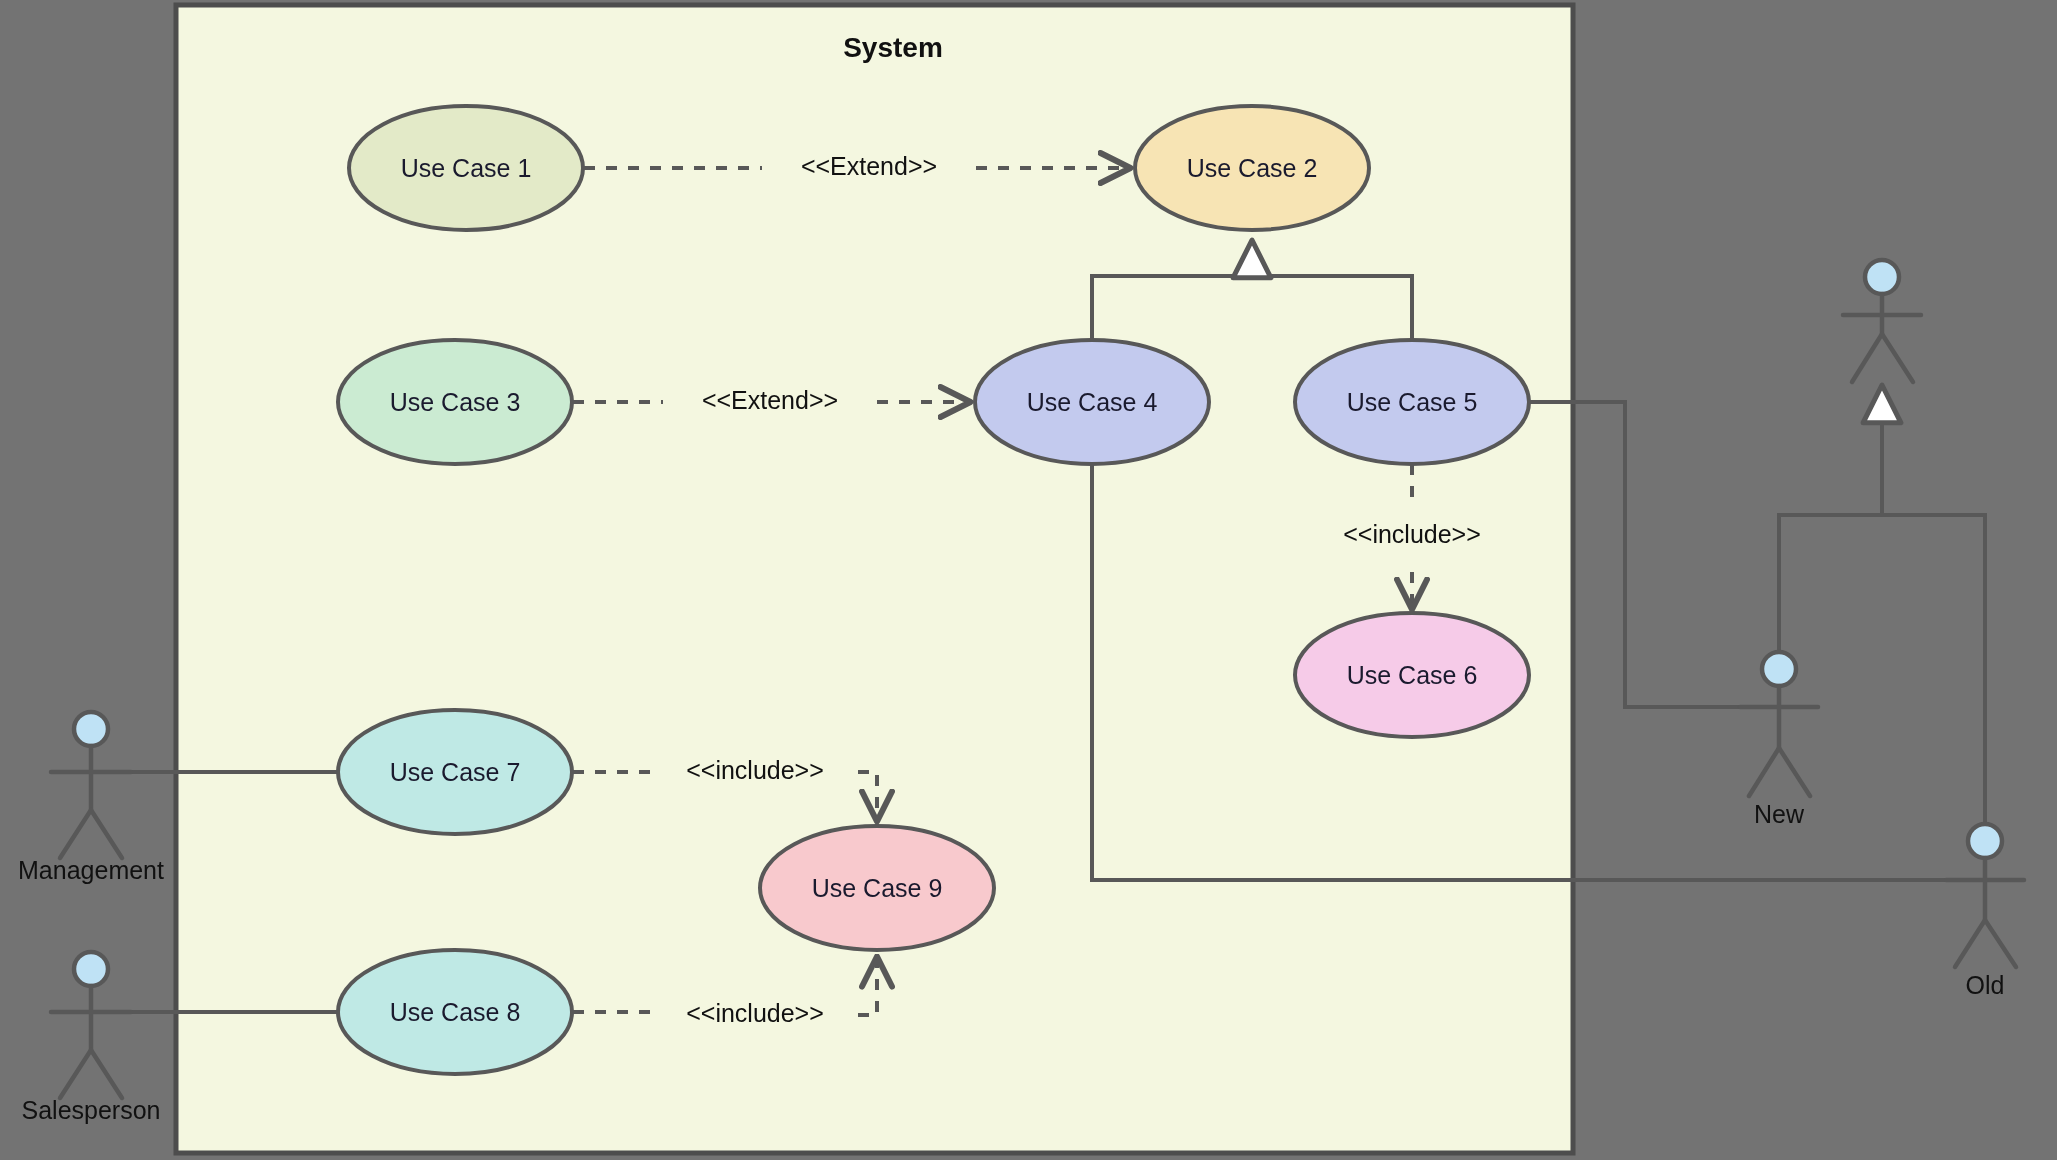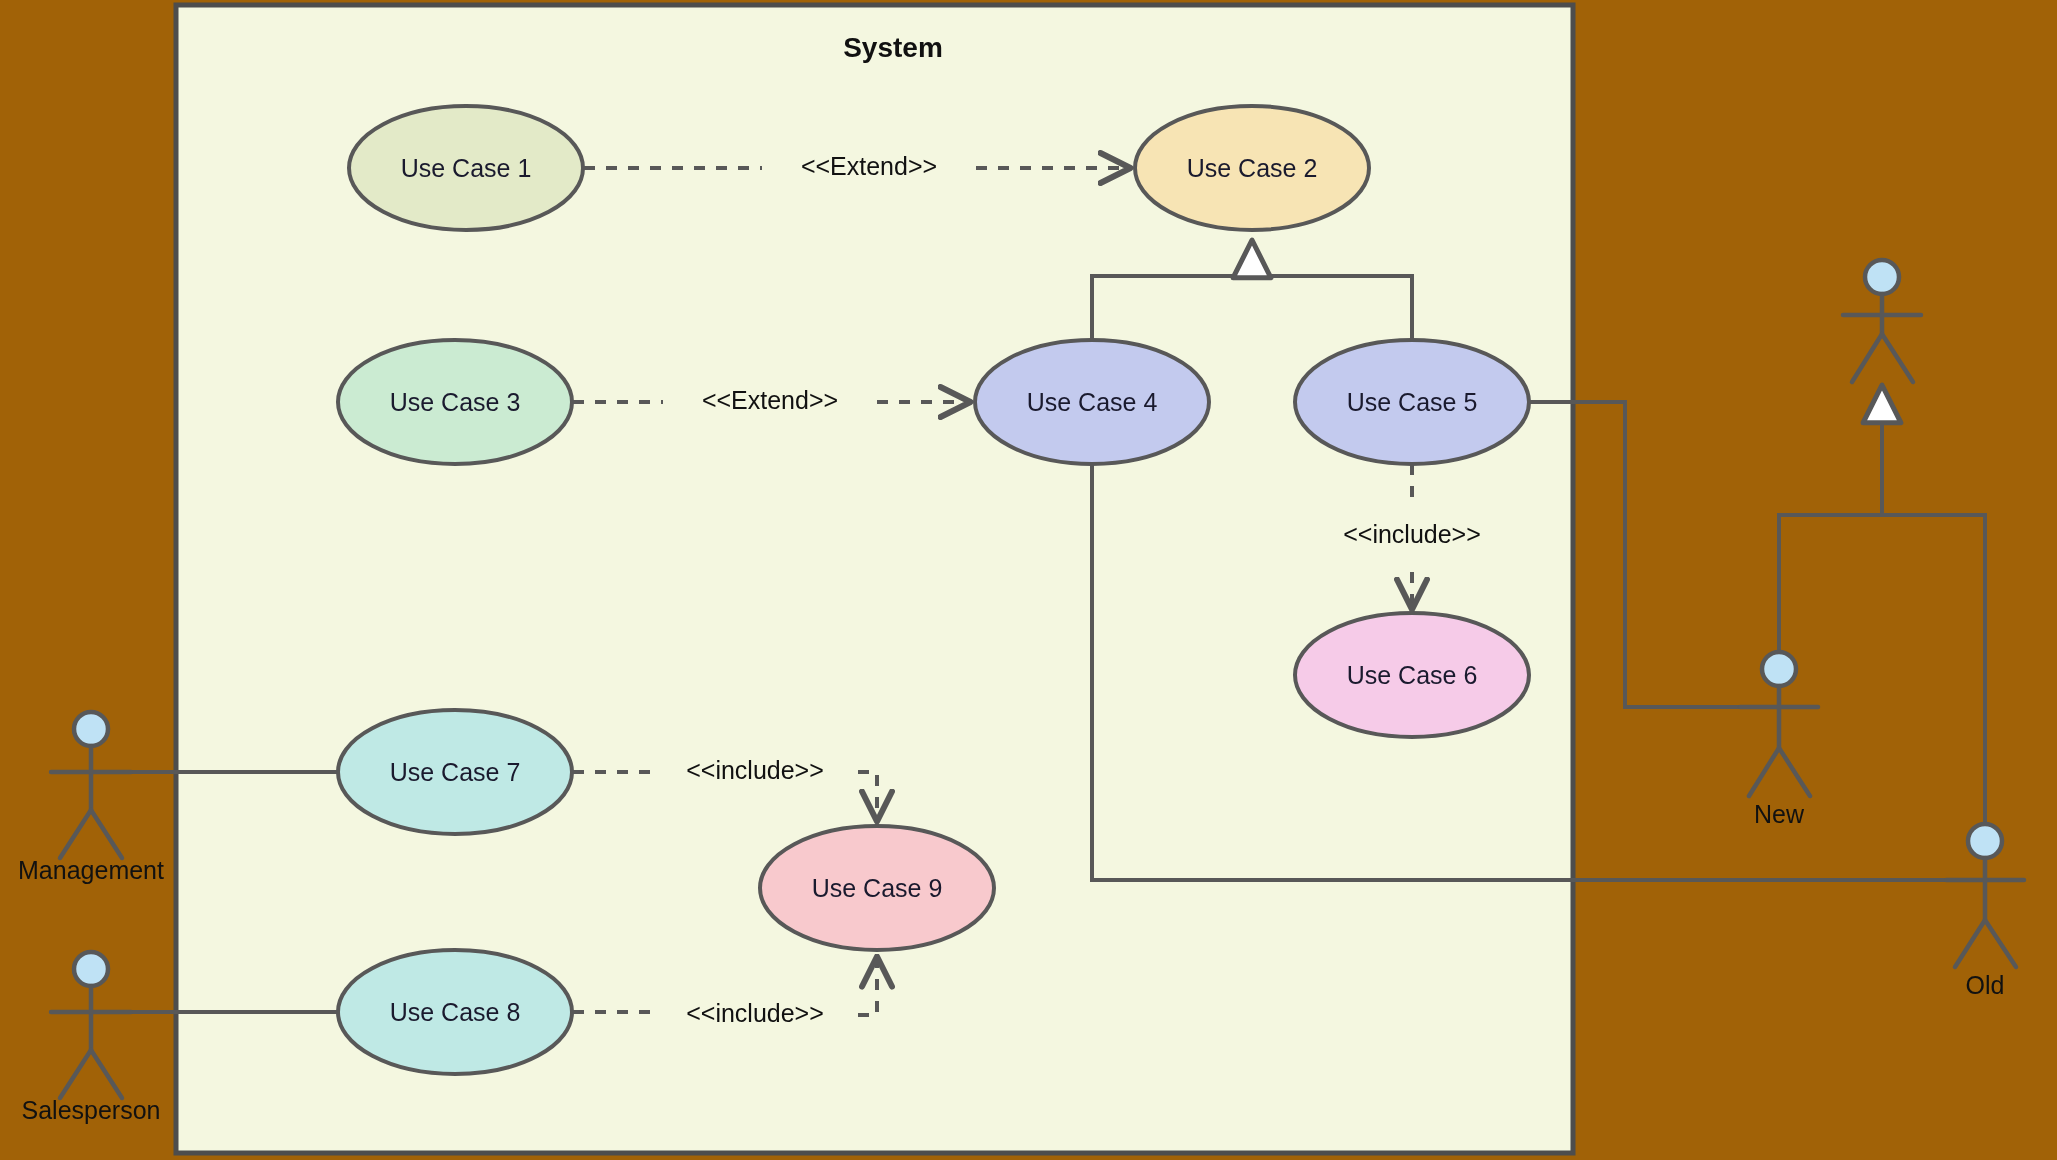--- a/index.html
+++ b/index.html
@@ -1,19 +1,19 @@
 <!DOCTYPE html>
 <html><head>
 <meta charset="utf-8">
 <title>UML Use Case Diagram</title>
 <style>
   html,body{margin:0;padding:0;background:#ffffff;}
   body{width:2057px;height:1160px;overflow:hidden;
        font-family:"Liberation Sans","DejaVu Sans",sans-serif;}
-  #canvas{position:relative;width:2057px;height:1160px;background:#a16207;}
+  #canvas{position:relative;width:2057px;height:1160px;background:#737373;}
   svg#diagram{position:absolute;left:0;top:0;width:2057px;height:1160px;display:block;}
   .uc-label{font-family:"Liberation Sans","DejaVu Sans",sans-serif;font-size:25px;fill:#1a1a2e;
             text-anchor:middle;dominant-baseline:middle;}
   .sys-title{font-family:"Liberation Sans","DejaVu Sans",sans-serif;font-size:28px;font-weight:bold;
              fill:#111111;text-anchor:middle;dominant-baseline:middle;}
   .rel-label{font-family:"Liberation Sans","DejaVu Sans",sans-serif;font-size:25px;fill:#111111;
              text-anchor:middle;dominant-baseline:middle;}
   .actor-label{font-family:"Liberation Sans","DejaVu Sans",sans-serif;font-size:25px;fill:#111111;
                text-anchor:middle;dominant-baseline:middle;}
 </style>

